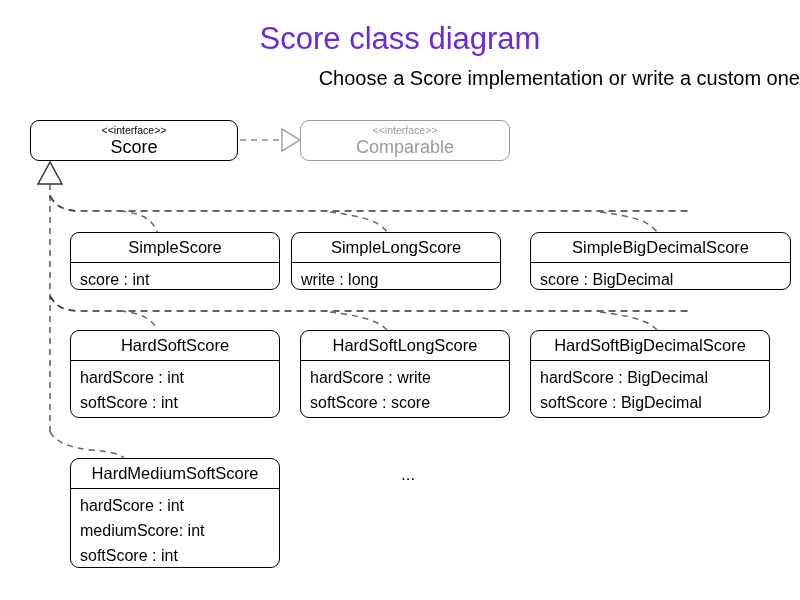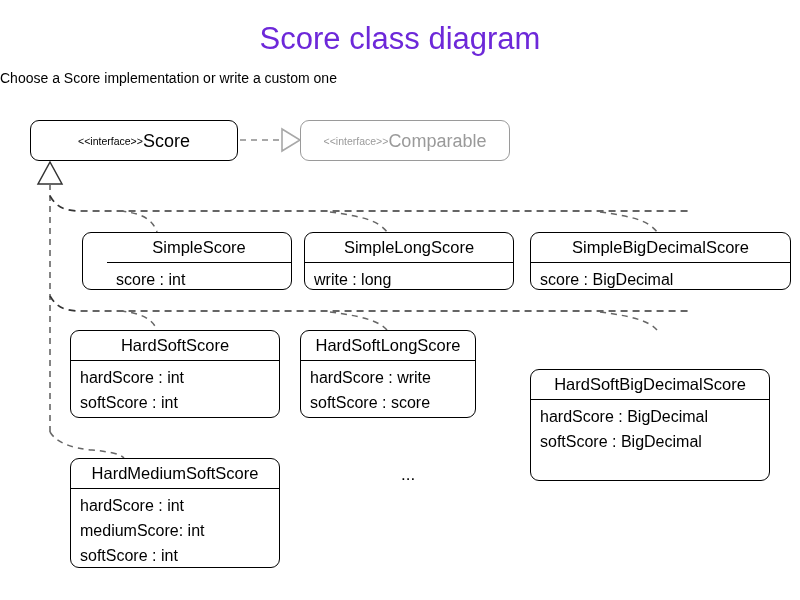--- a/index.html
+++ b/index.html
@@ -10,33 +10,33 @@
   }
   #stage { position:absolute; inset:0; width:800px; height:600px; }
 
   #edges { position:absolute; left:0; top:0; width:800px; height:600px; }
 
   .page-title {
     position:absolute; left:0; top:20px; width:800px; text-align:center;
     font-size:31px; font-weight:400; line-height:38px; color:#6d28d9;
   }
   .page-subtitle {
-    position:absolute; left:0; top:69px; width:800px; text-align:left;
-    font-size:14px; font-weight:400; line-height:19px; color:#000;
+    position:absolute; left:0; top:69px; width:800px; text-align:right;
+    font-size:20px; font-weight:400; line-height:19px; color:#000;
   }
 
   .uml-box {
     position:absolute; box-sizing:border-box;
     border:1.3px solid #000; border-radius:9px; background:#fff;
     overflow:hidden;
   }
   .uml-box.muted { border-color:#9a9a9a; color:#9a9a9a; }
 
   .iface-head {
-    display:flex; flex-direction:row; align-items:center; justify-content:center;
+    display:flex; flex-direction:column; align-items:center; justify-content:center;
     height:100%;
   }
   .stereotype { font-size:10.5px; line-height:12px; letter-spacing:0px; }
   .iface-name { font-size:18px; line-height:22px; }
 
   .cls-title {
     text-align:center; font-size:16.5px; line-height:20px;
     padding:4px 4px 5px 4px; border-bottom:1.3px solid #000;
     white-space:nowrap;
   }
@@ -86,28 +86,28 @@
     </div>
   </div>
 
   <div class="uml-box muted" style="left:300px; top:120px; width:210px; height:41px;">
     <div class="iface-head">
       <div class="stereotype">&lt;&lt;interface&gt;&gt;</div>
       <div class="iface-name">Comparable</div>
     </div>
   </div>
 
-  <div class="uml-box" style="left:82px; top:232px; width:210px; height:58px;padding-left:24px;">
+  <div class="uml-box" style="left:70px; top:232px; width:210px; height:58px;">
     <div class="cls-title">SimpleScore</div>
     <div class="cls-attrs">
       <div class="cls-attr">score : int</div>
     </div>
   </div>
 
-  <div class="uml-box" style="left:304px; top:232px; width:210px; height:58px;">
+  <div class="uml-box" style="left:291px; top:232px; width:210px; height:58px;">
     <div class="cls-title">SimpleLongScore</div>
     <div class="cls-attrs">
       <div class="cls-attr">write : long</div>
     </div>
   </div>
 
   <div class="uml-box" style="left:530px; top:232px; width:261px; height:58px;">
     <div class="cls-title">SimpleBigDecimalScore</div>
     <div class="cls-attrs">
       <div class="cls-attr">score : BigDecimal</div>
@@ -115,29 +115,29 @@
   </div>
 
   <div class="uml-box" style="left:70px; top:330px; width:210px; height:88px;">
     <div class="cls-title">HardSoftScore</div>
     <div class="cls-attrs">
       <div class="cls-attr">hardScore : int</div>
       <div class="cls-attr">softScore : int</div>
     </div>
   </div>
 
-  <div class="uml-box" style="left:300px; top:330px; width:176px; height:88px;">
+  <div class="uml-box" style="left:300px; top:330px; width:210px; height:88px;">
     <div class="cls-title">HardSoftLongScore</div>
     <div class="cls-attrs">
       <div class="cls-attr">hardScore : write</div>
       <div class="cls-attr">softScore : score</div>
     </div>
   </div>
 
-  <div class="uml-box" style="left:530px; top:330px; width:240px; height:112px;margin-top:39px;">
+  <div class="uml-box" style="left:530px; top:330px; width:240px; height:88px;">
     <div class="cls-title">HardSoftBigDecimalScore</div>
     <div class="cls-attrs">
       <div class="cls-attr">hardScore : BigDecimal</div>
       <div class="cls-attr">softScore : BigDecimal</div>
     </div>
   </div>
 
   <div class="uml-box" style="left:70px; top:458px; width:210px; height:110px;">
     <div class="cls-title">HardMediumSoftScore</div>
     <div class="cls-attrs">

